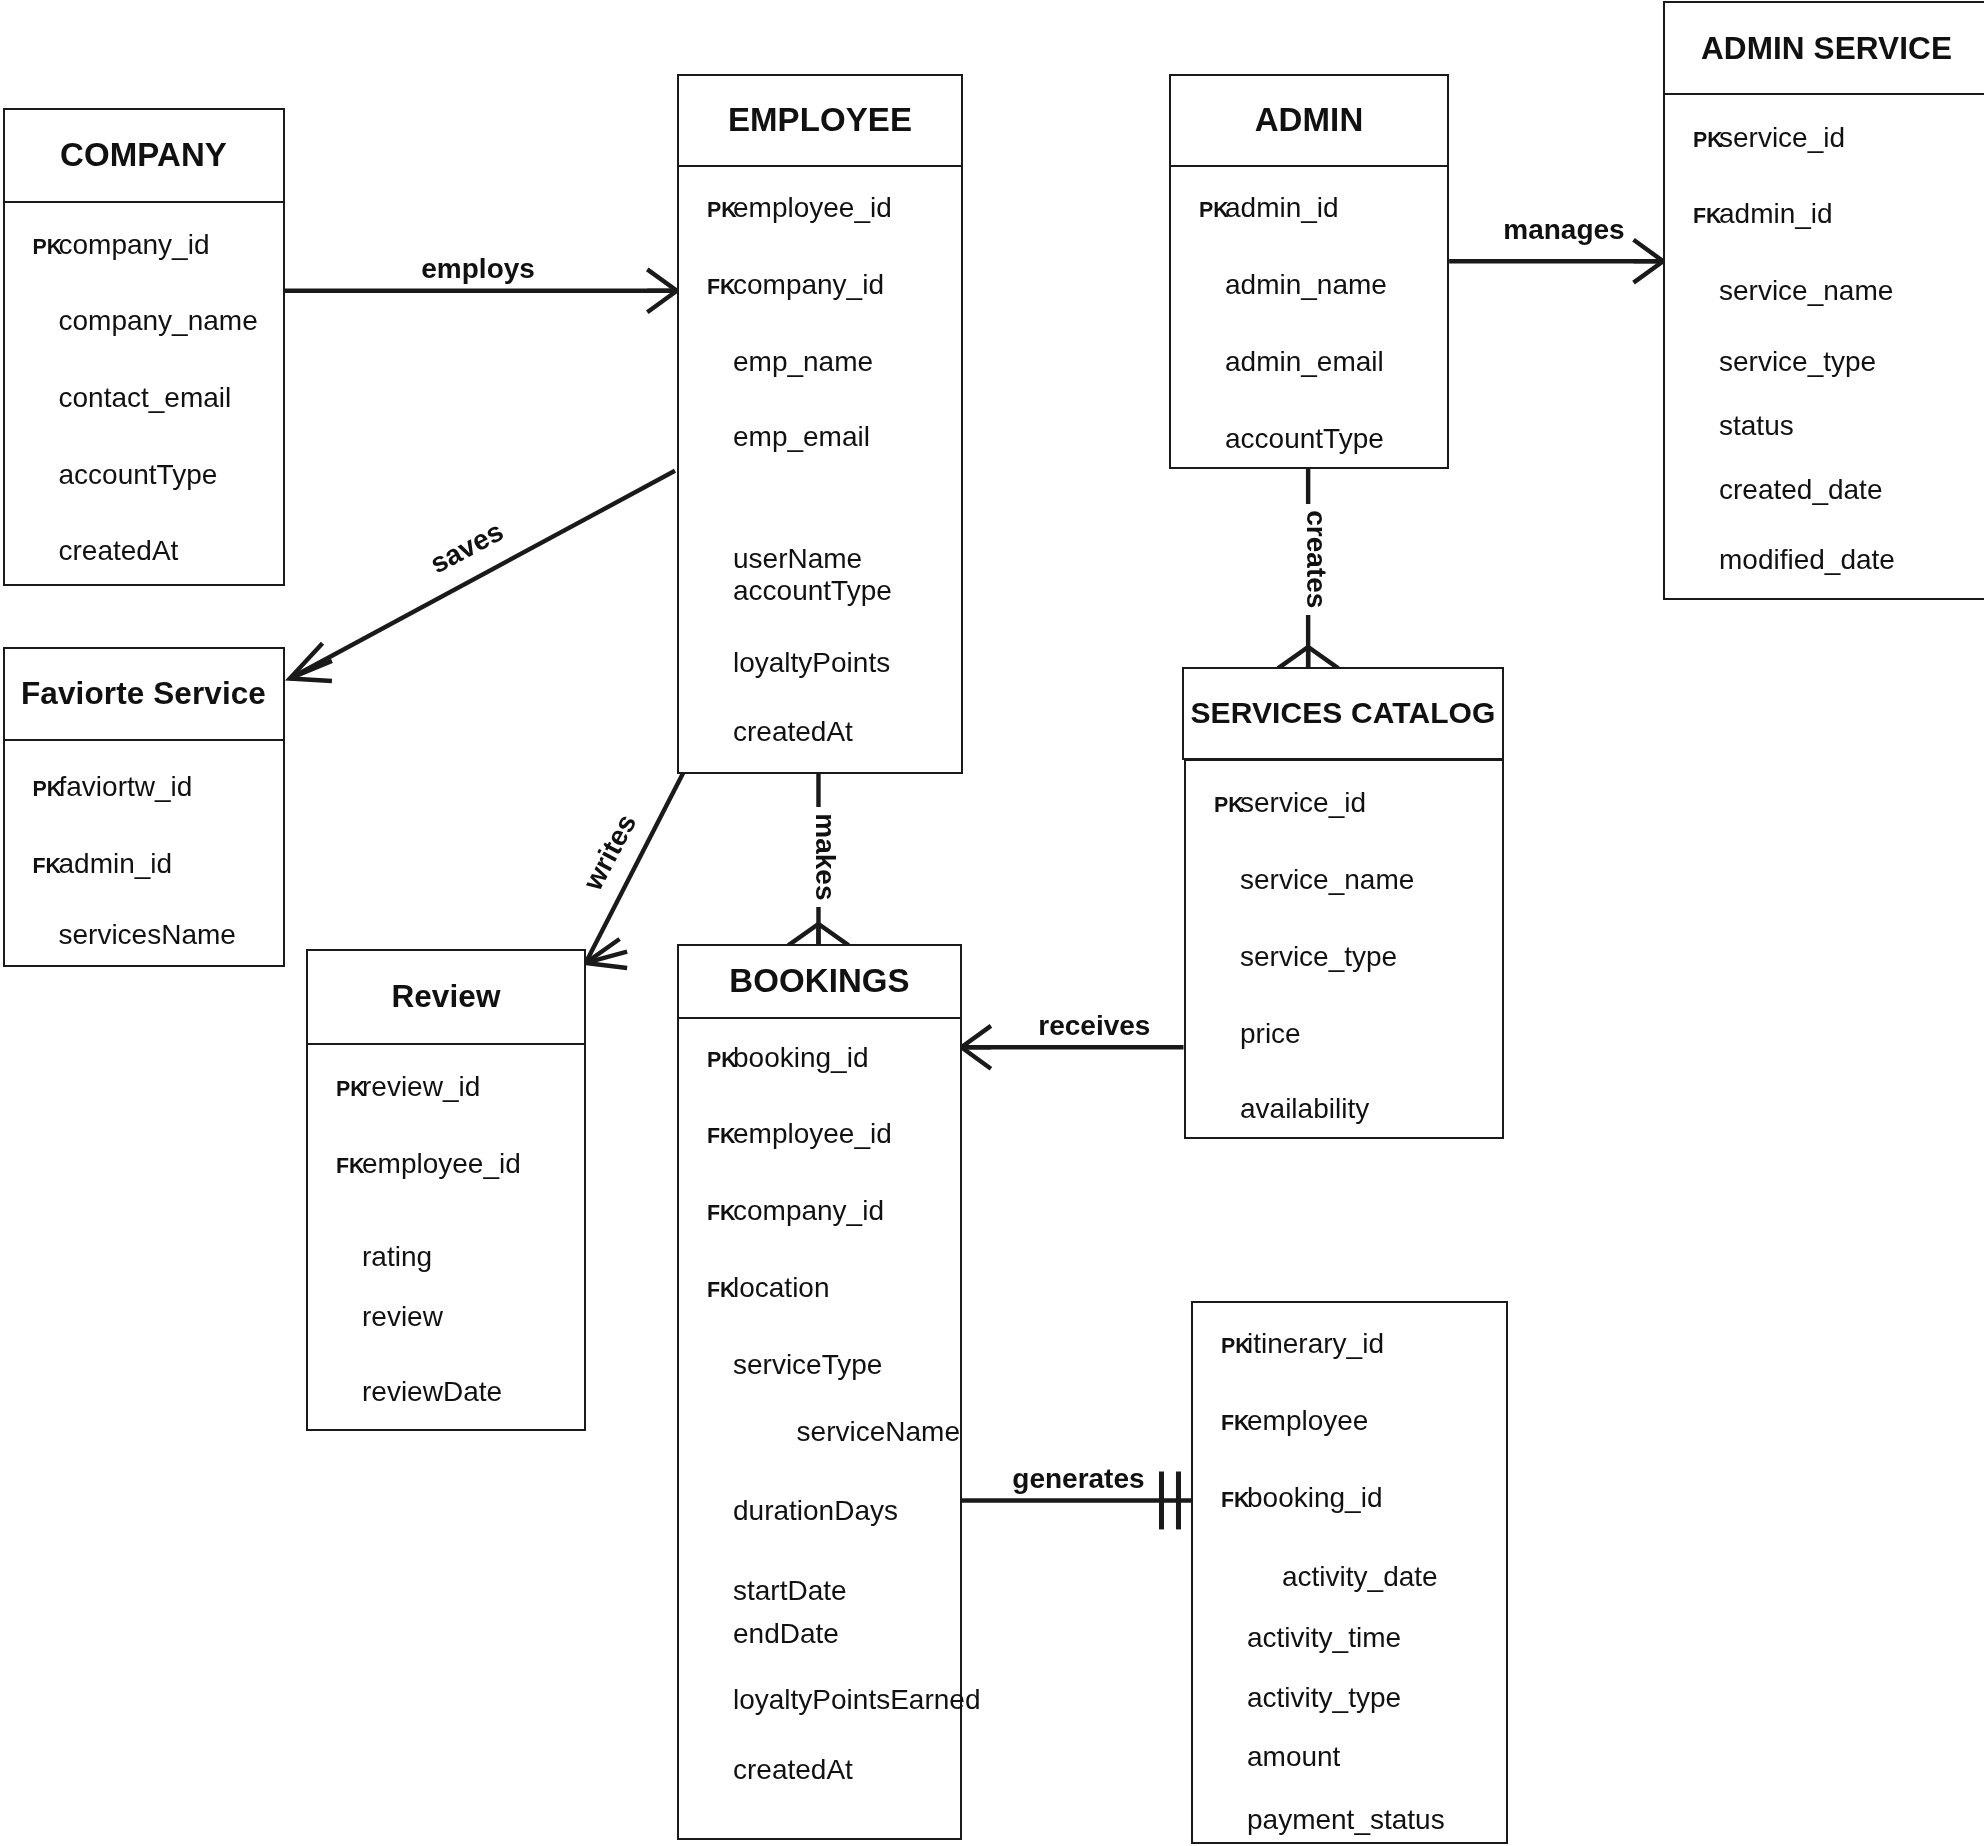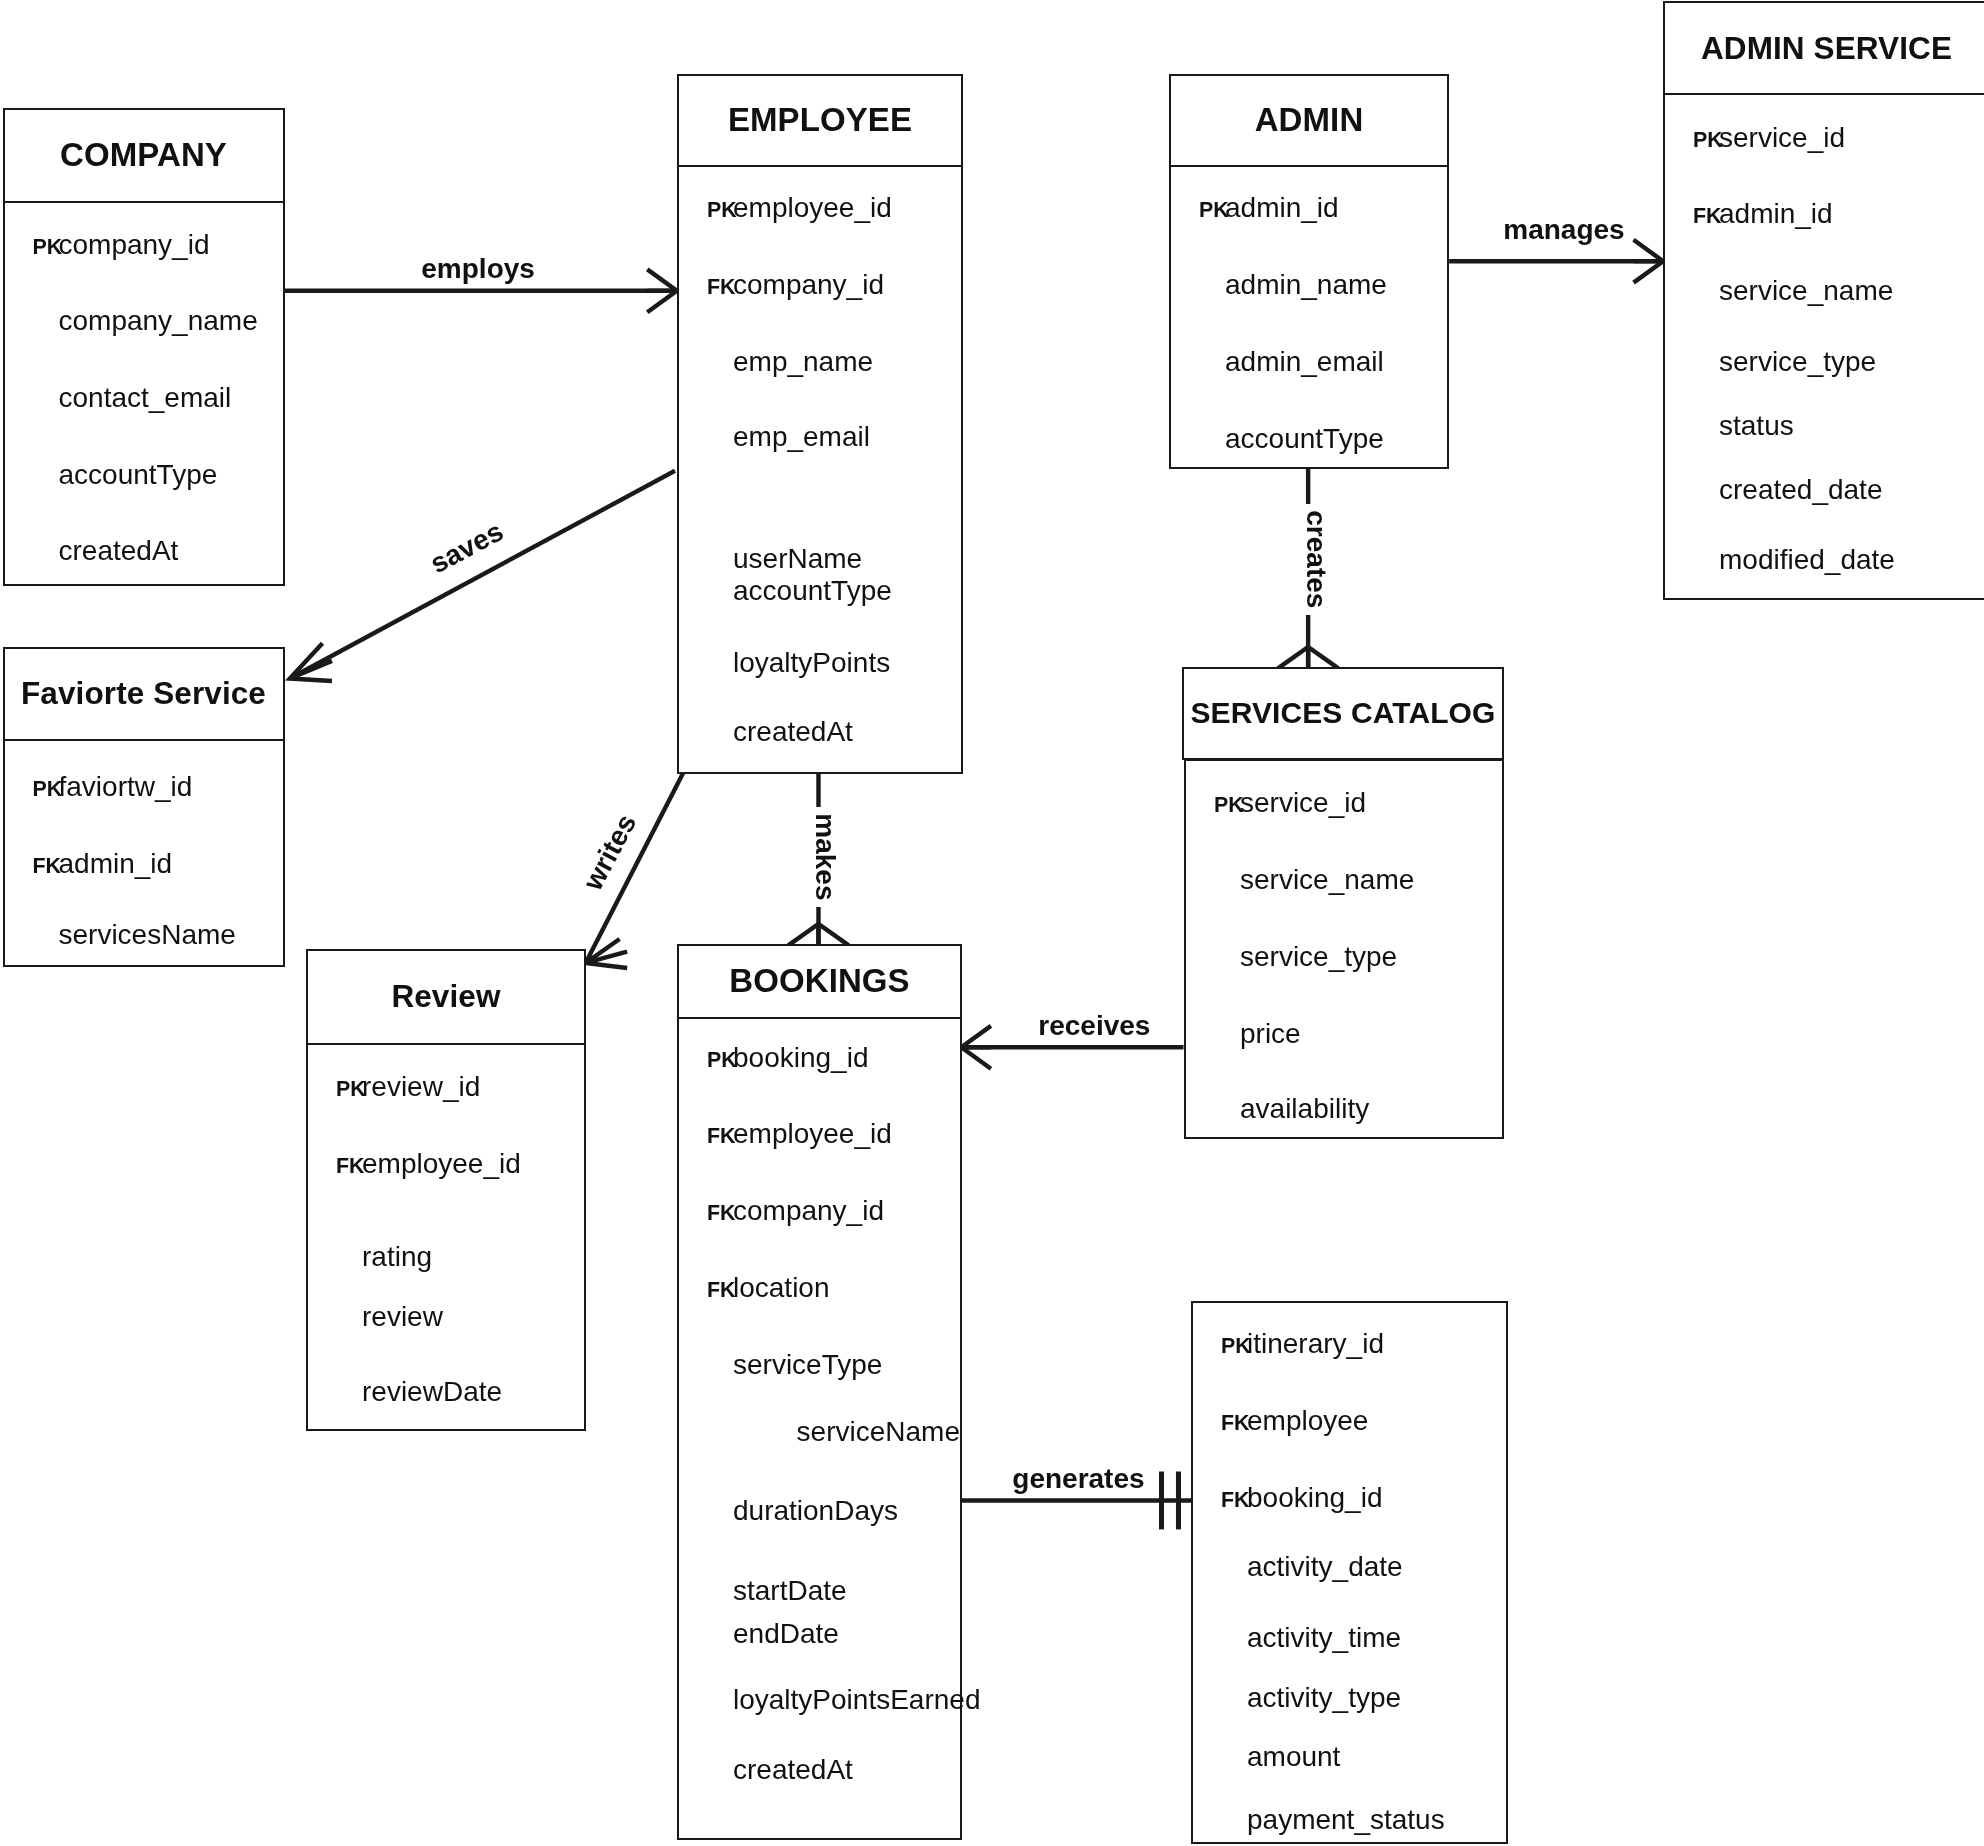--- a/index.html
+++ b/index.html
@@ -434,21 +434,21 @@
         <span class="aname">itinerary_id</span>
       </div>
       <div class="attr" style="top:102px;">
         <span class="key">FK</span>
         <span class="aname">employee</span>
       </div>
       <div class="attr" style="top:179px;">
         <span class="key">FK</span>
         <span class="aname">booking_id</span>
       </div>
-      <div class="attr nokey" style="top:248px;">
+      <div class="attr nokey" style="top:258px;padding-left:35px;">
         <span class="key"></span>
         <span class="aname">activity_date</span>
       </div>
       <div class="attr nokey" style="top:319px;">
         <span class="key"></span>
         <span class="aname">activity_time</span>
       </div>
       <div class="attr nokey" style="top:379px;">
         <span class="key"></span>
         <span class="aname">activity_type</span>

